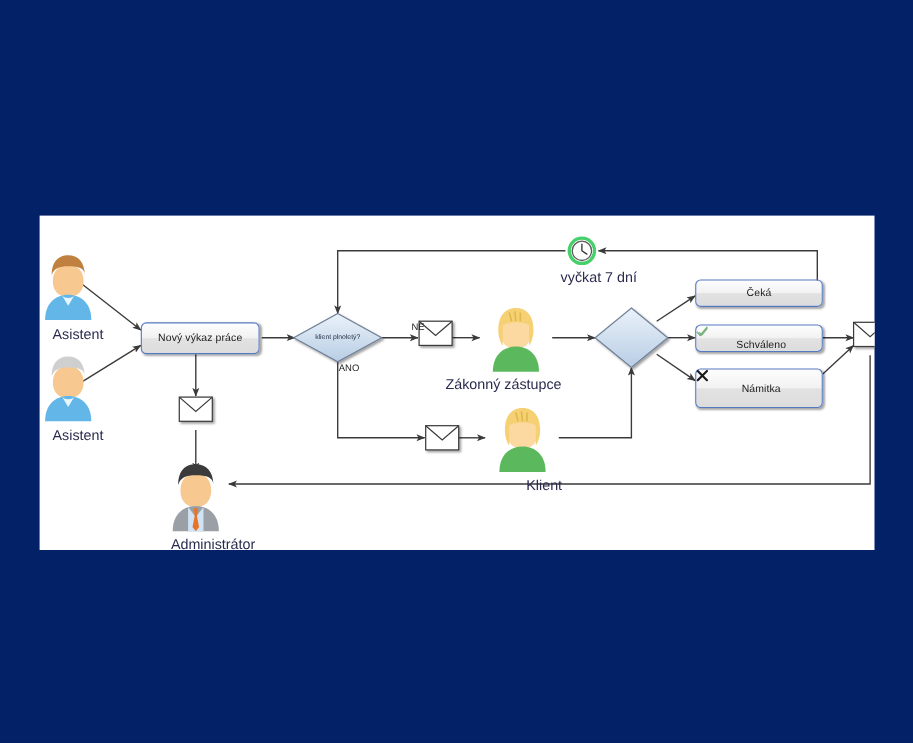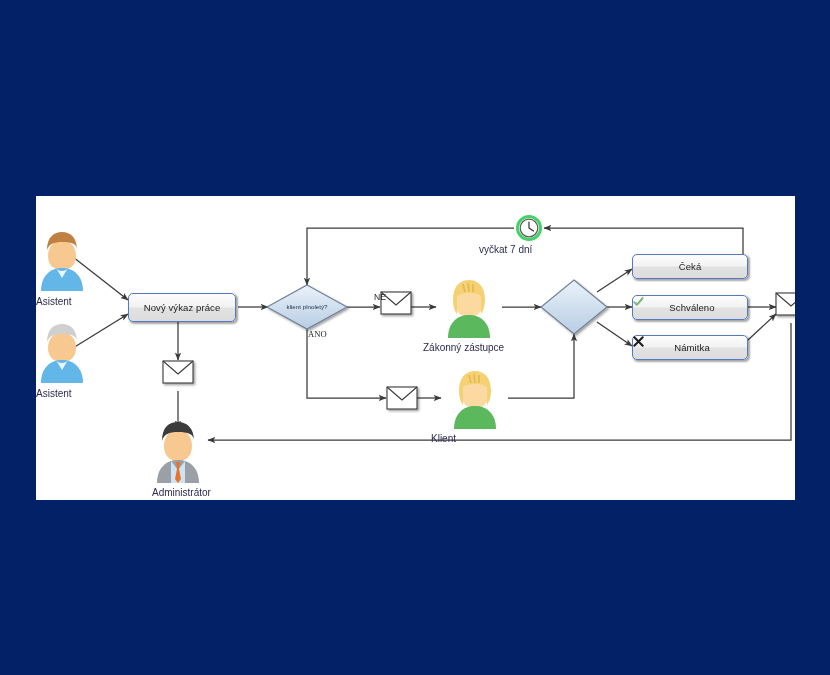--- a/index.html
+++ b/index.html
@@ -29,24 +29,24 @@
     box-shadow:1.5px 1.5px 2px rgba(0,0,0,.35);
     display:flex;align-items:center;justify-content:center;
     color:#1b1b1b;
     white-space:nowrap;
   }
   .rbox .lbl{font-size:9.5px;letter-spacing:.1px;}
   .rbox .ico{margin-right:4px;display:inline-flex;align-items:center;}
 
   .caption{
     position:absolute;
-    font-size:10px;
+    font-size:13px;
     color:#2b2b4f;
     white-space:nowrap;
-    text-align:left;
+    text-align:right;
   }
   .edgelabel{
     position:absolute;
     font-size:8.6px;
     color:#242424;
     white-space:nowrap;
   }
   .diamond-text{
     position:absolute;
     font-size:6.2px;
@@ -186,50 +186,50 @@
     </svg>
 
     <div class="node rbox" style="left:92px;top:97px;width:108px;height:29px;">
       <span class="lbl">Nový výkaz práce</span>
     </div>
 
     <div class="node rbox" style="left:596px;top:58px;width:116px;height:25px;">
       <span class="lbl">Čeká</span>
     </div>
 
-    <div class="node rbox" style="left:596px;top:99px;width:116px;height:25px;">
+    <div class="node rbox" style="left:596px;top:99px;width:116px;height:25px;align-items:flex-end;">
       <span class="ico">
         <svg width="11" height="11" viewBox="0 0 11 11">
           <path d="M1,6 L3.6,9 L9.6,1.6" fill="none" stroke="#76b07a" stroke-width="1.4" stroke-linecap="round" stroke-linejoin="round"></path>
           <path d="M3.1,6.4 L5,8.6 L9.9,2.8" fill="none" stroke="#76b07a" stroke-width="1" stroke-linecap="round" stroke-linejoin="round"></path>
         </svg>
       </span>
       <span class="lbl">Schváleno</span>
     </div>
 
-    <div class="node rbox" style="left:596px;top:139px;width:116px;height:25px;text-align:right;">
+    <div class="node rbox" style="left:596px;top:139px;width:116px;height:36px;text-align:right;">
       <span class="ico">
         <svg width="11" height="11" viewBox="0 0 11 11">
           <path d="M1.3,1.3 L9.7,9.7 M9.7,1.3 L1.3,9.7" stroke="#1b1b1b" stroke-width="2" stroke-linecap="round"></path>
         </svg>
       </span>
       <span class="lbl">Námitka</span>
     </div>
 
     <div class="diamond-text" style="left:231px;top:107px;width:80px;">klient plnoletý?</div>
 
     <div class="edgelabel" style="left:338px;top:96px;">NE</div>
-    <div class="edgelabel" style="left:272px;top:133px;font-family:Liberation Serif, serif;">ANO</div>
+    <div class="edgelabel" style="left:272px;top:133px;">ANO</div>
 
     <div class="caption" style="left:0px;top:100px;width:58px;">Asistent</div>
 
     <div class="caption" style="left:0px;top:192px;width:58px;">Asistent</div>
 
     <div class="caption" style="left:443px;top:48px;width:100px;">vyčkat 7 dní</div>
 
-    <div class="caption" style="left:387px;top:146px;width:100px;">Zákonný zástupce</div>
+    <div class="caption" style="left:369px;top:146px;width:100px;">Zákonný zástupce</div>
 
     <div class="caption" style="left:395px;top:237px;width:80px;">Klient</div>
 
     <div class="caption" style="left:116px;top:291px;width:80px;">Administrátor</div>
 
   </div>
 </div>
 
 </body></html>

